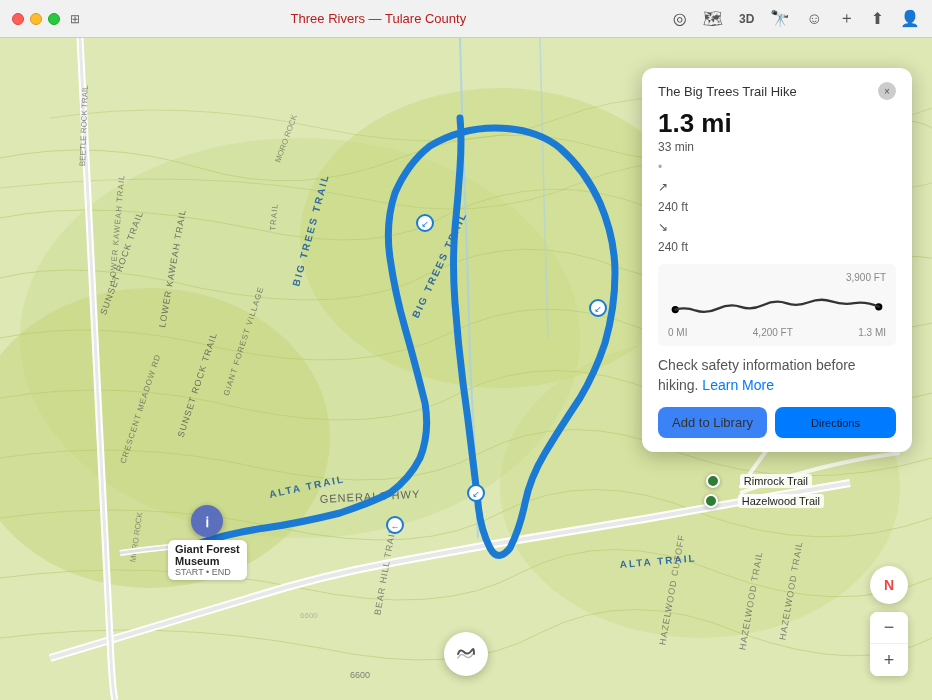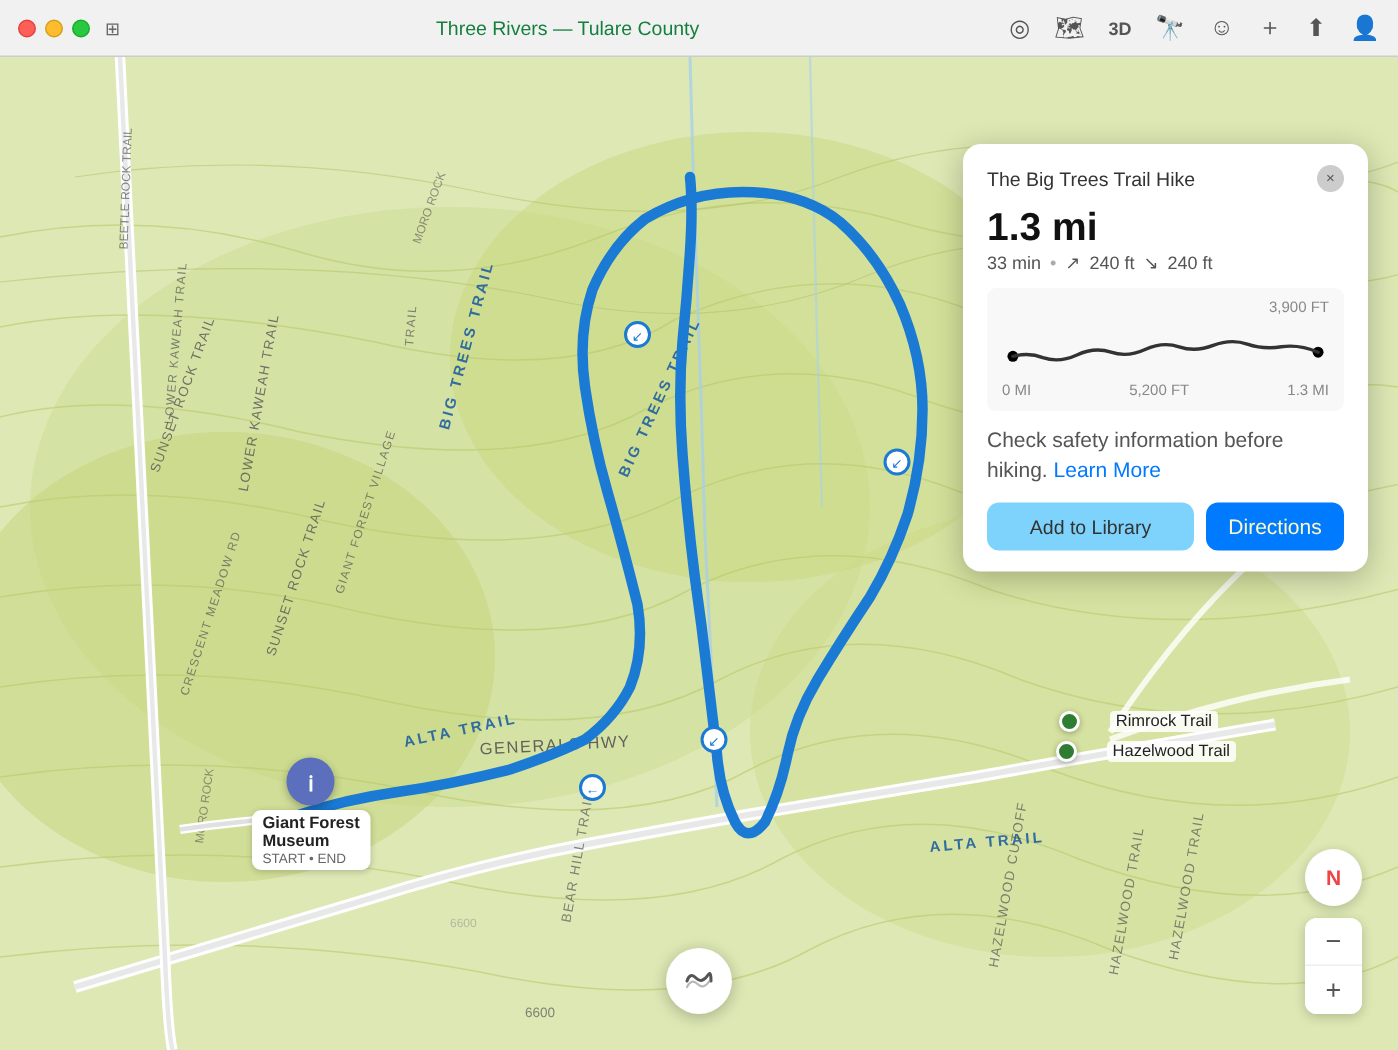--- a/index.html
+++ b/index.html
@@ -34,21 +34,21 @@
       margin-left: 10px;
       width: 14px; height: 14px;
       color: #666;
       font-size: 12px;
     }
     .title-text {
       flex: 1;
       text-align: center;
       font-size: 13px;
       font-weight: 500;
-      color: #15803d;
+      color: #b91c1c;
     }
     .toolbar-icons {
       display: flex;
       gap: 16px;
       align-items: center;
     }
     .toolbar-icon {
       color: #555;
       font-size: 16px;
       cursor: pointer;
@@ -73,21 +73,20 @@
     #trail-card {
       position: absolute;
       top: 30px;
       right: 20px;
       width: 270px;
       background: white;
       border-radius: 12px;
       box-shadow: 0 4px 20px rgba(0,0,0,0.25);
       padding: 14px 16px 14px 16px;
       z-index: 50;
-      margin-top: 28px;
     }
     .card-header {
       display: flex;
       justify-content: space-between;
       align-items: center;
       margin-bottom: 10px;
     }
     .card-title {
       font-size: 13px;
       font-weight: 500;
@@ -108,22 +107,23 @@
       font-weight: 700;
       color: #111;
       line-height: 1;
       margin-bottom: 4px;
     }
     .stats {
       font-size: 12px;
       color: #555;
       display: flex;
       gap: 6px;
-      align-items: center;
+      align-items: flex-start;
       margin-bottom: 10px;
+      flex-direction: column;
     }
     .stats .dot { color: #aaa; }
 
     
     .elevation-chart {
       background: #f8f8f8;
       border-radius: 6px;
       padding: 8px 10px;
       margin-bottom: 10px;
     }
@@ -162,38 +162,38 @@
       text-decoration: none;
     }
 
     
     .action-buttons {
       display: flex;
       gap: 8px;
     }
     .btn-library {
       flex: 1;
-      padding: 8px 28px;
-      background: #7dd3fc;
+      padding: 8px 12px;
+      background: #3b82f6;
       border: none;
       border-radius: 8px;
       font-size: 13px;
       font-weight: 500;
       color: #333;
       cursor: pointer;
     }
     .btn-directions {
       flex: 1;
-      padding: 8px 5px;
+      padding: 8px 18px;
       background: #007aff;
       border: none;
       border-radius: 8px;
-      font-size: 14px;
+      font-size: 11px;
       font-weight: 500;
-      color: #fef9c3;
+      color: #0f172a;
       cursor: pointer;
     }
 
     
     .map-controls {
       position: absolute;
       bottom: 24px;
       right: 24px;
       display: flex;
       flex-direction: column;
@@ -468,21 +468,21 @@
         <svg class="elevation-svg" viewBox="0 0 240 40" xmlns="http://www.w3.org/2000/svg">
 
           <circle cx="8" cy="25" r="4" fill="black"></circle>
           <circle cx="232" cy="22" r="4" fill="black"></circle>
 
           <path d="M 8,25 Q 20,22 30,26 Q 42,30 55,24 Q 68,18 80,22 Q 92,26 105,20 Q 118,14 130,18 Q 142,22 155,17 Q 168,12 180,16 Q 192,20 205,18 Q 218,16 232,22" stroke="#333" stroke-width="2.5" fill="none" stroke-linecap="round"></path>
         </svg>
       </div>
       <div class="chart-labels">
         <span>0 MI</span>
-        <span>5,200 FT</span>
+        <span>4,200 FT</span>
         <span>1.3 MI</span>
       </div>
     </div>
 
     <div class="safety-info">
       <span>Check safety information before hiking.</span>
       <a href="#">Learn More</a>
     </div>
 
     <div class="action-buttons">

